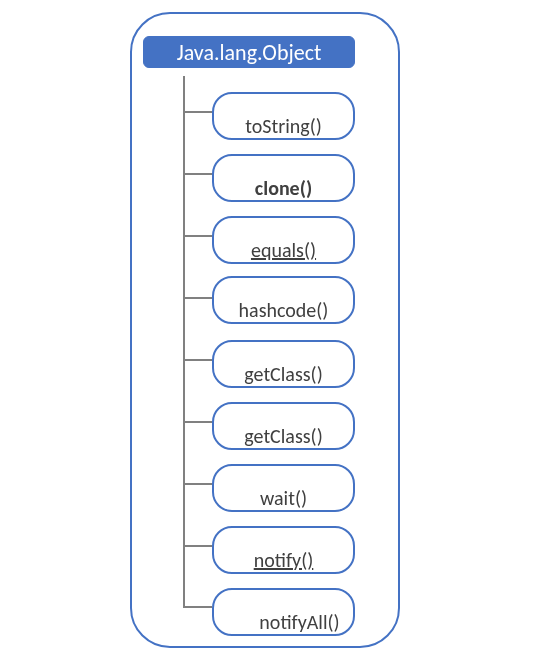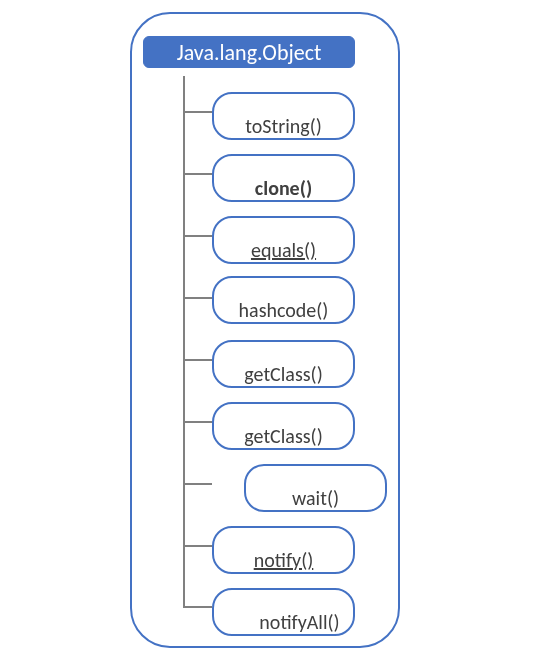--- a/index.html
+++ b/index.html
@@ -101,21 +101,21 @@
 <div class="method-box" style="top: 340px;">
   <span>getClass()</span>
 </div>
 
 <div class="tree-line-horizontal" style="top: 421px;"></div>
 <div class="method-box" style="top: 402px;">
   <span>getClass()</span>
 </div>
 
 <div class="tree-line-horizontal" style="top: 483px;"></div>
-<div class="method-box" style="top: 464px; margin-left: 32px;">
+<div class="method-box" style="top: 464px;">
   <span>wait()</span>
 </div>
 
 <div class="tree-line-horizontal" style="top: 545px;"></div>
 <div class="method-box" style="top: 526px; text-decoration: underline;">
   <span>notify()</span>
 </div>
 
 <div class="tree-line-horizontal" style="top: 606px;"></div>
 <div class="method-box" style="top: 588px; padding-left: 32px;">

